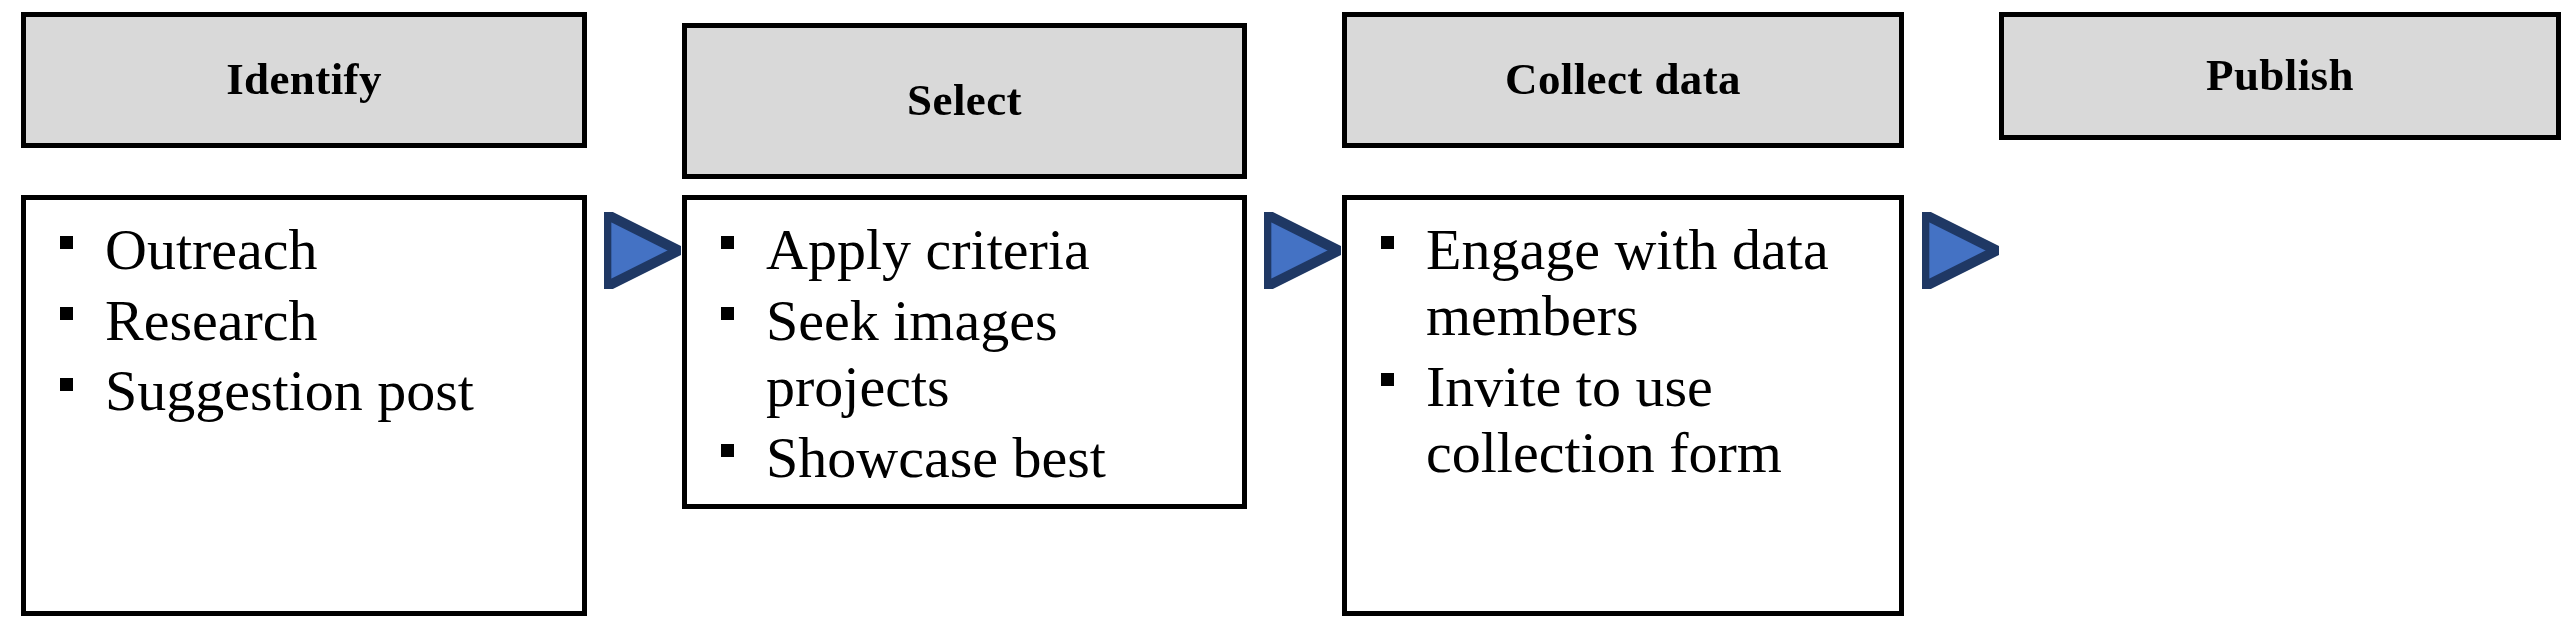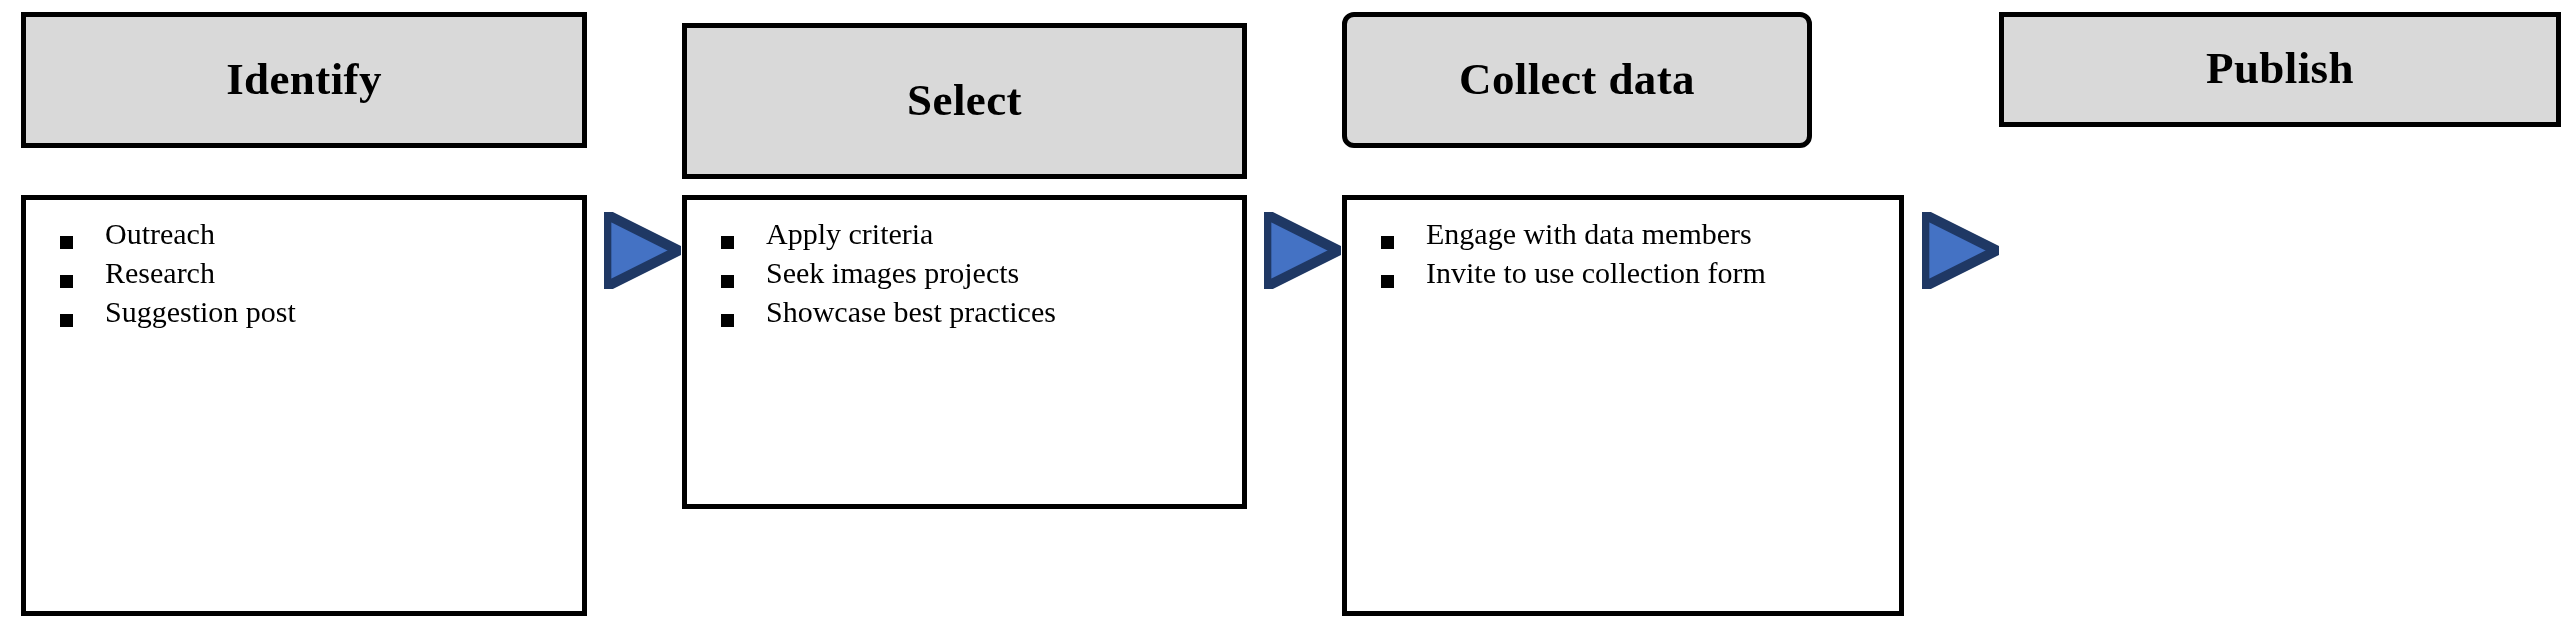--- a/index.html
+++ b/index.html
@@ -50,21 +50,21 @@
   .bullet-list {
     list-style: none;
     margin: 0;
     padding: 0;
   }
   .bullet-item {
     position: relative;
     padding-left: 68px;
     margin: 0 0 4.6px 0;
     font-family: "Liberation Serif", "DejaVu Serif", serif;
-    font-size: 30px;
+    font-size: 58px;
     line-height: 1.14;
     color: #000000;
   }
   .bullet-marker {
     position: absolute;
     left: 23px;
     top: 19.4px;
     width: 13px;
     height: 13px;
     background: #000000;
@@ -134,21 +134,21 @@
       </li>
     </ul>
   </div>
 
   <div class="flow-arrow" style="left:1264px; top:212px;">
     <svg viewBox="0 0 100 100" xmlns="http://www.w3.org/2000/svg">
       <polygon points="3,3 97,50 3,97" fill="#4472C4" stroke="#1F3864" stroke-width="13" stroke-linejoin="miter"></polygon>
     </svg>
   </div>
 
-  <div class="phase-header" style="left:1342px; top:11.6px; width:470px; height:136px;border-radius:12px;">
+  <div class="phase-header" style="left:1342px; top:11.6px; width:562px; height:136px;">
     <span class="phase-header-label">Collect data</span>
   </div>
 
   <div class="phase-body" style="left:1342px; top:195px; width:562px; height:421px;">
     <ul class="bullet-list">
       <li class="bullet-item">
         <span class="bullet-marker"></span>
         <span>Engage with data members</span>
       </li>
       <li class="bullet-item">
@@ -157,19 +157,19 @@
       </li>
     </ul>
   </div>
 
   <div class="flow-arrow" style="left:1922px; top:212px;">
     <svg viewBox="0 0 100 100" xmlns="http://www.w3.org/2000/svg">
       <polygon points="3,3 97,50 3,97" fill="#4472C4" stroke="#1F3864" stroke-width="13" stroke-linejoin="miter"></polygon>
     </svg>
   </div>
 
-  <div class="phase-header" style="left:1999px; top:11.6px; width:562px; height:115px;">
+  <div class="phase-header" style="left:1999px; top:11.6px; width:562px; height:128px;">
     <span class="phase-header-label">Publish</span>
   </div>
 
 
 </div>
 
 
 </body></html>

